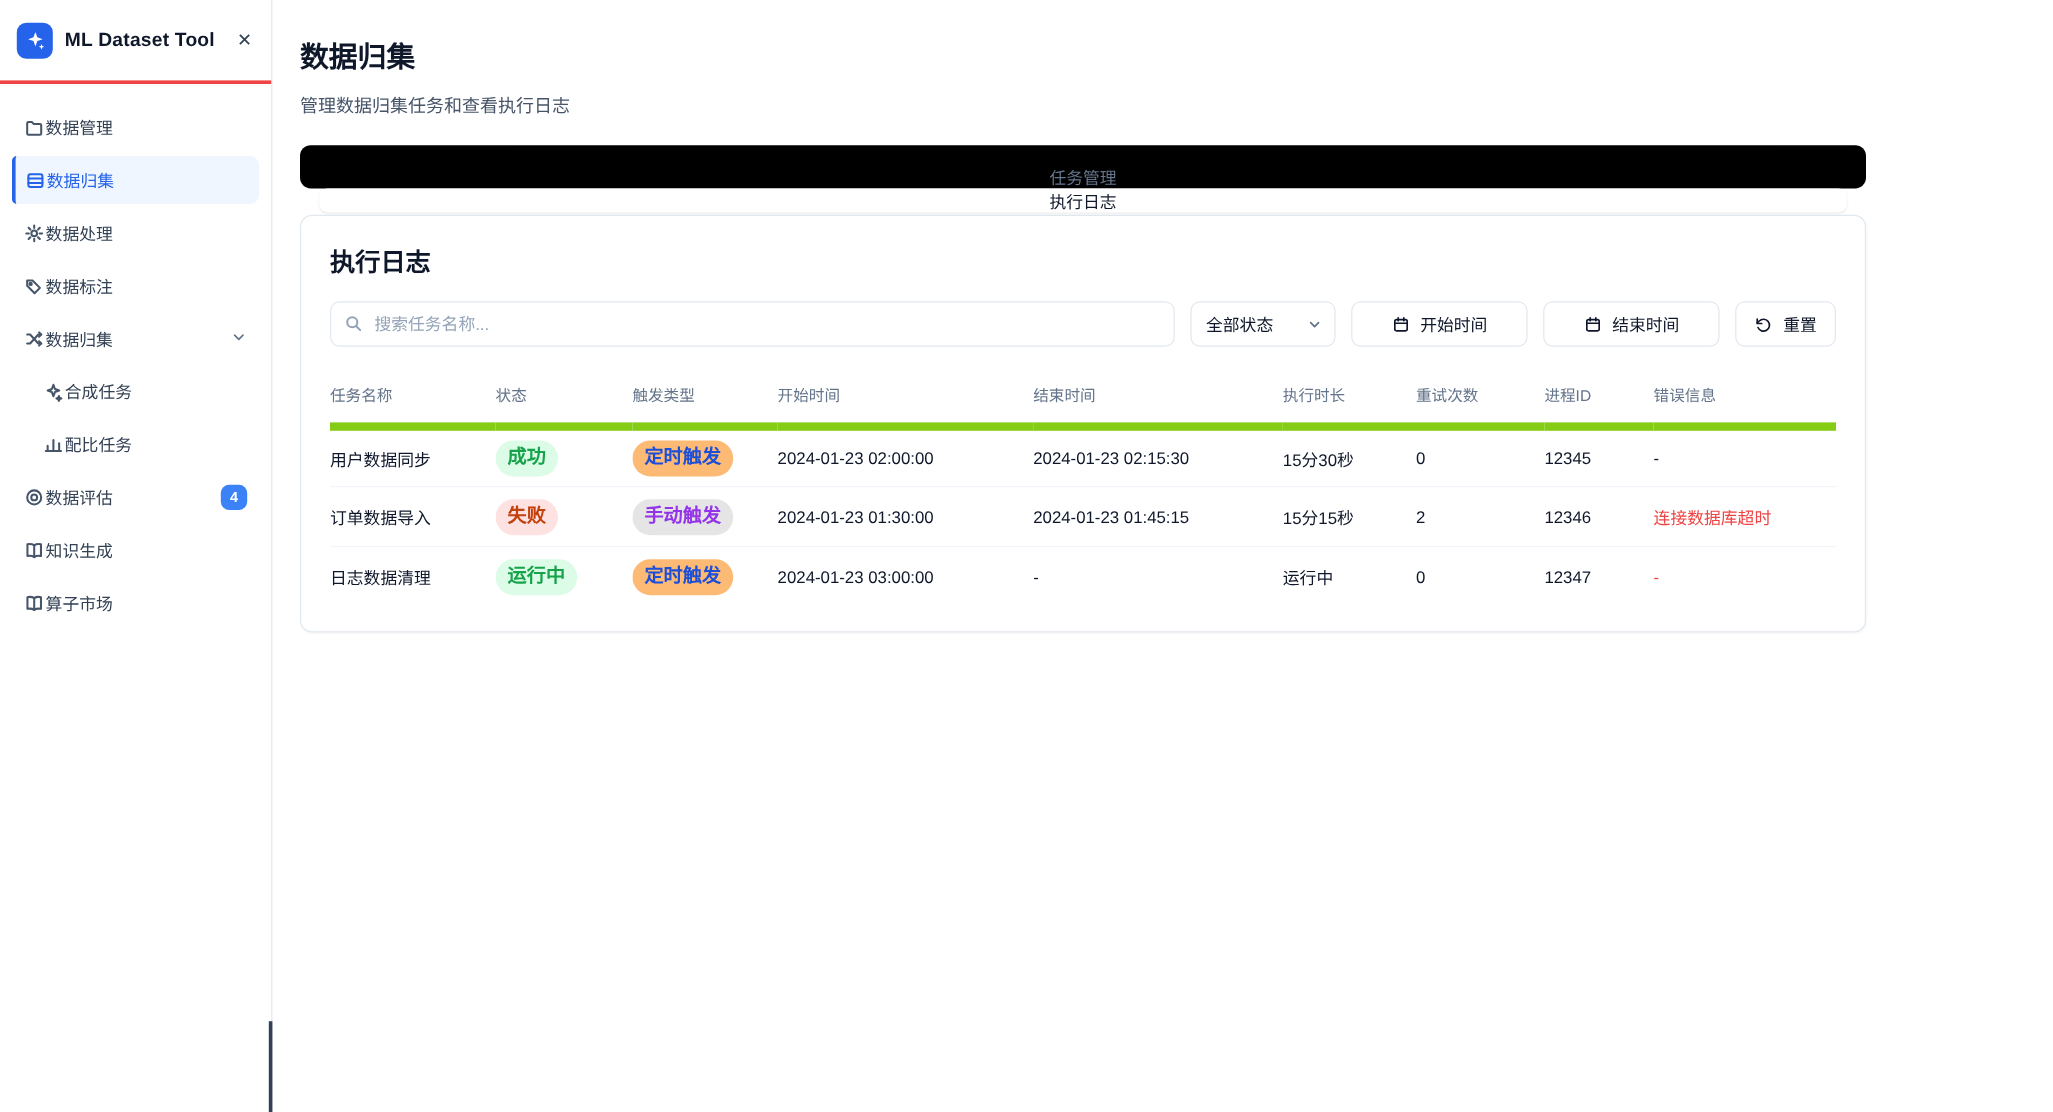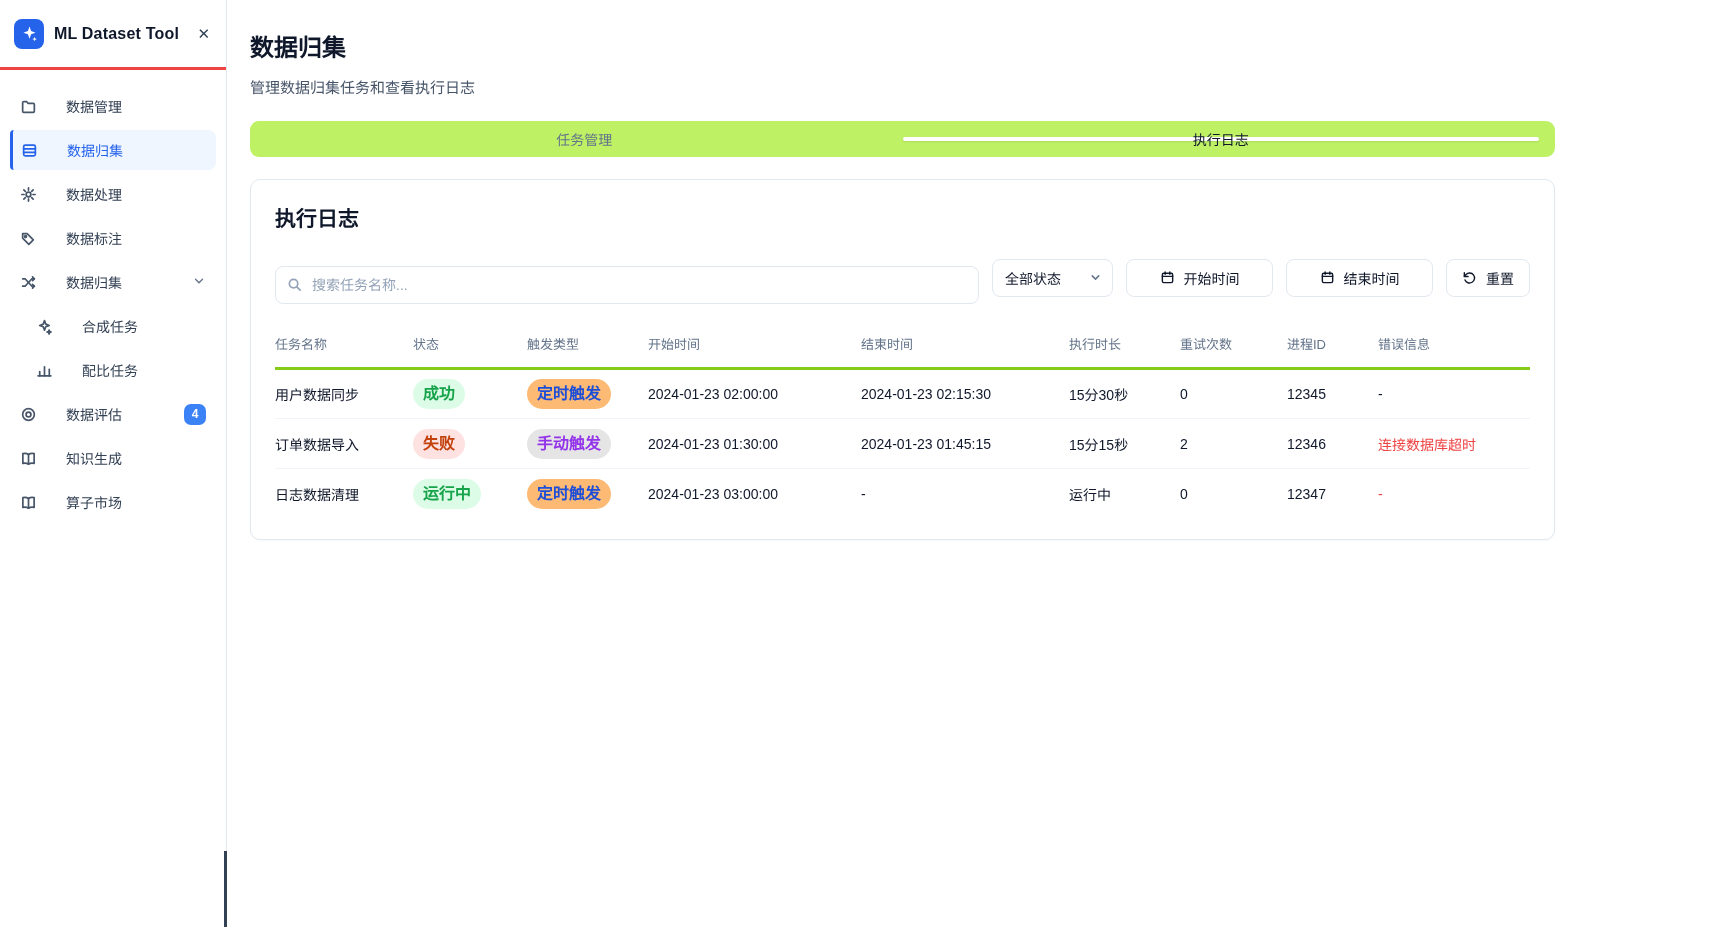--- a/index.html
+++ b/index.html
@@ -33,21 +33,21 @@
   }
   .logo svg { width: 17px; height: 17px; fill: #fff; }
   .app-title { font-size: 16px; font-weight: 700; flex: 1; letter-spacing: .2px; }
   .close-btn {
     border: none; background: none; font-size: 15px; color: #334155;
     cursor: pointer; padding: 2px; line-height: 1;
   }
   .nav { padding: 16px 10px; display: flex; flex-direction: column; gap: 4px; }
   .nav-item {
     height: 40px;
-    display: flex; align-items: center; gap: 29px;
+    display: flex; align-items: center; gap: 1px;
     padding: 0 10px;
     border-radius: 8px;
     font-size: 14px; color: #334155;
     cursor: pointer;
     position: relative;
   }
   .nav-item svg {
     width: 17px; height: 17px; flex-shrink: 0;
     stroke: #475569; fill: none; stroke-width: 1.6;
     stroke-linecap: round; stroke-linejoin: round;
@@ -74,25 +74,26 @@
   .sb-scroll-thumb {
     position: absolute; right: -1px; bottom: 0;
     width: 3px; height: 76px; background: #334155;
   }
   
   .main { flex: 1; padding: 28px 156px 0 23px; overflow: hidden; }
   .page-title { font-size: 24px; font-weight: 700; color: #0f172a; }
   .page-subtitle { margin-top: 13px; font-size: 15px; color: #475569; }
   .tabs {
     margin-top: 24px;
-    background: #bef264;
+    background: #000000;
     border-radius: 9px;
     padding: 16px;
     height: 36px;
     display: flex;
+    flex-direction: column;
   }
   .tab {
     flex: 1;
     display: flex; align-items: center; justify-content: center;
     font-size: 14px; color: #64748b;
     border-radius: 7px;
     cursor: pointer;
   }
   .tab.active {
     background: #fff; color: #0f172a; font-weight: 500;
@@ -102,21 +103,21 @@
     margin-top: 22px;
     border: 1px solid #e2e8f0;
     border-radius: 10px;
     background: #fff;
     padding: 22px 24px 20px;
     box-shadow: 0 1px 2px rgba(15,23,42,.03);
   }
   .card-title { font-size: 21px; font-weight: 700; }
   
   .filters { margin-top: 19px; display: flex; gap: 13px; align-items: center; }
-  .search-box { flex: 1; position: relative; margin-top: 15px; }
+  .search-box { flex: 1; position: relative; }
   .search-box input {
     width: 100%; height: 38px;
     border: 1px solid #e2e8f0; border-radius: 8px;
     padding: 0 12px 0 36px;
     font-size: 14px; color: #0f172a; outline: none;
     font-family: inherit;
   }
   .search-box input::placeholder { color: #94a3b8; }
   .search-icon {
     position: absolute; left: 12px; top: 11px;
@@ -141,21 +142,21 @@
     cursor: pointer; font-family: inherit;
   }
   .btn svg { width: 15px; height: 15px; stroke: #0f172a; fill: none; stroke-width: 1.5; stroke-linecap: round; stroke-linejoin: round; }
   .btn-date { width: 147px; }
   .btn-reset { width: 84px; }
   
   table { width: 100%; border-collapse: collapse; margin-top: 24px; table-layout: fixed; }
   th {
     font-size: 13px; color: #64748b; font-weight: 500;
     text-align: left; padding: 6px 8px 14px 0;
-    border-bottom: 3px solid #84cc16;
+    border-bottom: 7px solid #84cc16;
     white-space: nowrap;
   }
   td {
     font-size: 14px; color: #0f172a;
     height: 50px; padding: 0 8px 0 0;
     border-bottom: 1px solid #f1f5f9;
     white-space: nowrap; overflow: hidden;
   }
   tbody tr:last-child td { border-bottom: none; }
   .badge {

